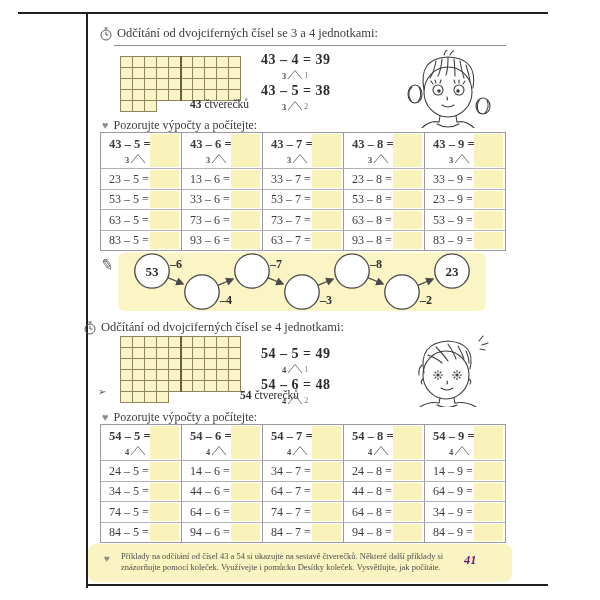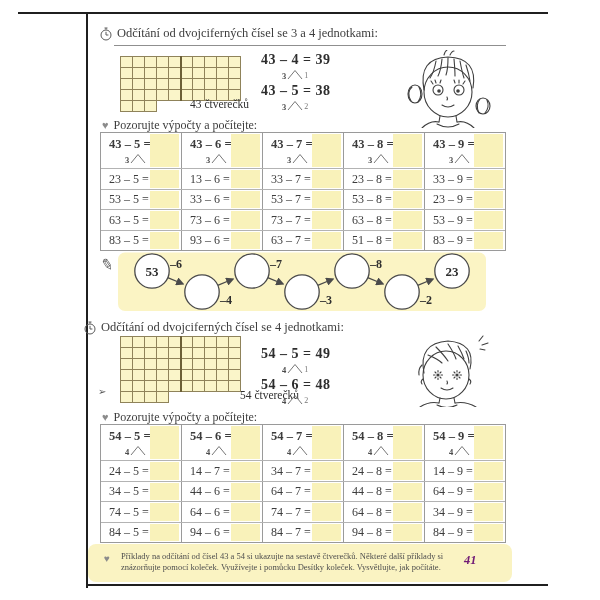--- a/index.html
+++ b/index.html
@@ -11,21 +11,21 @@
   .edge { position:absolute; background:#1f1f1f; }
 
   
   .sec-title { display:flex; align-items:center; gap:5px; font-size:12.5px; color:#3d3d3d; white-space:nowrap; }
   .rule { position:absolute; height:1px; background:#8f8f8f; }
 
   
   .gridbox, .grid-extra { position:absolute; }
   .grid-divider { position:absolute; width:2px; background:#6b5f36; }
   .grid-label { position:absolute; font-size:11.5px; color:#2f2f2f; white-space:nowrap; }
-  .grid-label b { font-weight:normal; }
+  .grid-label b { font-weight:bold; }
 
   
   .example { position:absolute; font-weight:bold; font-size:14px; letter-spacing:.5px; color:#2d2d2d; white-space:nowrap; }
   .dec { position:absolute; display:flex; align-items:flex-end; height:13px; gap:1px; }
   .dec i { font-style:normal; font-size:8.5px; line-height:8px; color:#4a4a4a; font-weight:bold; }
   .dec i.r { font-size:8px; color:#777; font-weight:normal; }
   .dec svg { width:16px; height:11px; display:block; }
   .dec path { stroke:#777; stroke-width:1; fill:none; }
 
   
@@ -263,21 +263,21 @@
         <div class="t-cell">
           <span class="ansbox"></span>
           <span class="texpr">93 – 6 =</span>
         </div>
         <div class="t-cell">
           <span class="ansbox"></span>
           <span class="texpr">63 – 7 =</span>
         </div>
         <div class="t-cell">
           <span class="ansbox"></span>
-          <span class="texpr">51 – 8 =</span>
+          <span class="texpr">93 – 8 =</span>
         </div>
         <div class="t-cell">
           <span class="ansbox"></span>
           <span class="texpr">83 – 9 =</span>
         </div>
       </div>
     </div>
 
   <span class="pencil" style="left:101px; top:256px;">✎</span>
   <svg class="abs chain-svg" style="left:118px; top:251px;" width="370" height="62" viewBox="0 0 370 62">
@@ -420,21 +420,21 @@
           </span>
         </div>
       </div>
       <div class="trow">
         <div class="t-cell">
           <span class="ansbox"></span>
           <span class="texpr">24 – 5 =</span>
         </div>
         <div class="t-cell">
           <span class="ansbox"></span>
-          <span class="texpr">14 – 7 =</span>
+          <span class="texpr">14 – 6 =</span>
         </div>
         <div class="t-cell">
           <span class="ansbox"></span>
           <span class="texpr">34 – 7 =</span>
         </div>
         <div class="t-cell">
           <span class="ansbox"></span>
           <span class="texpr">24 – 8 =</span>
         </div>
         <div class="t-cell">

